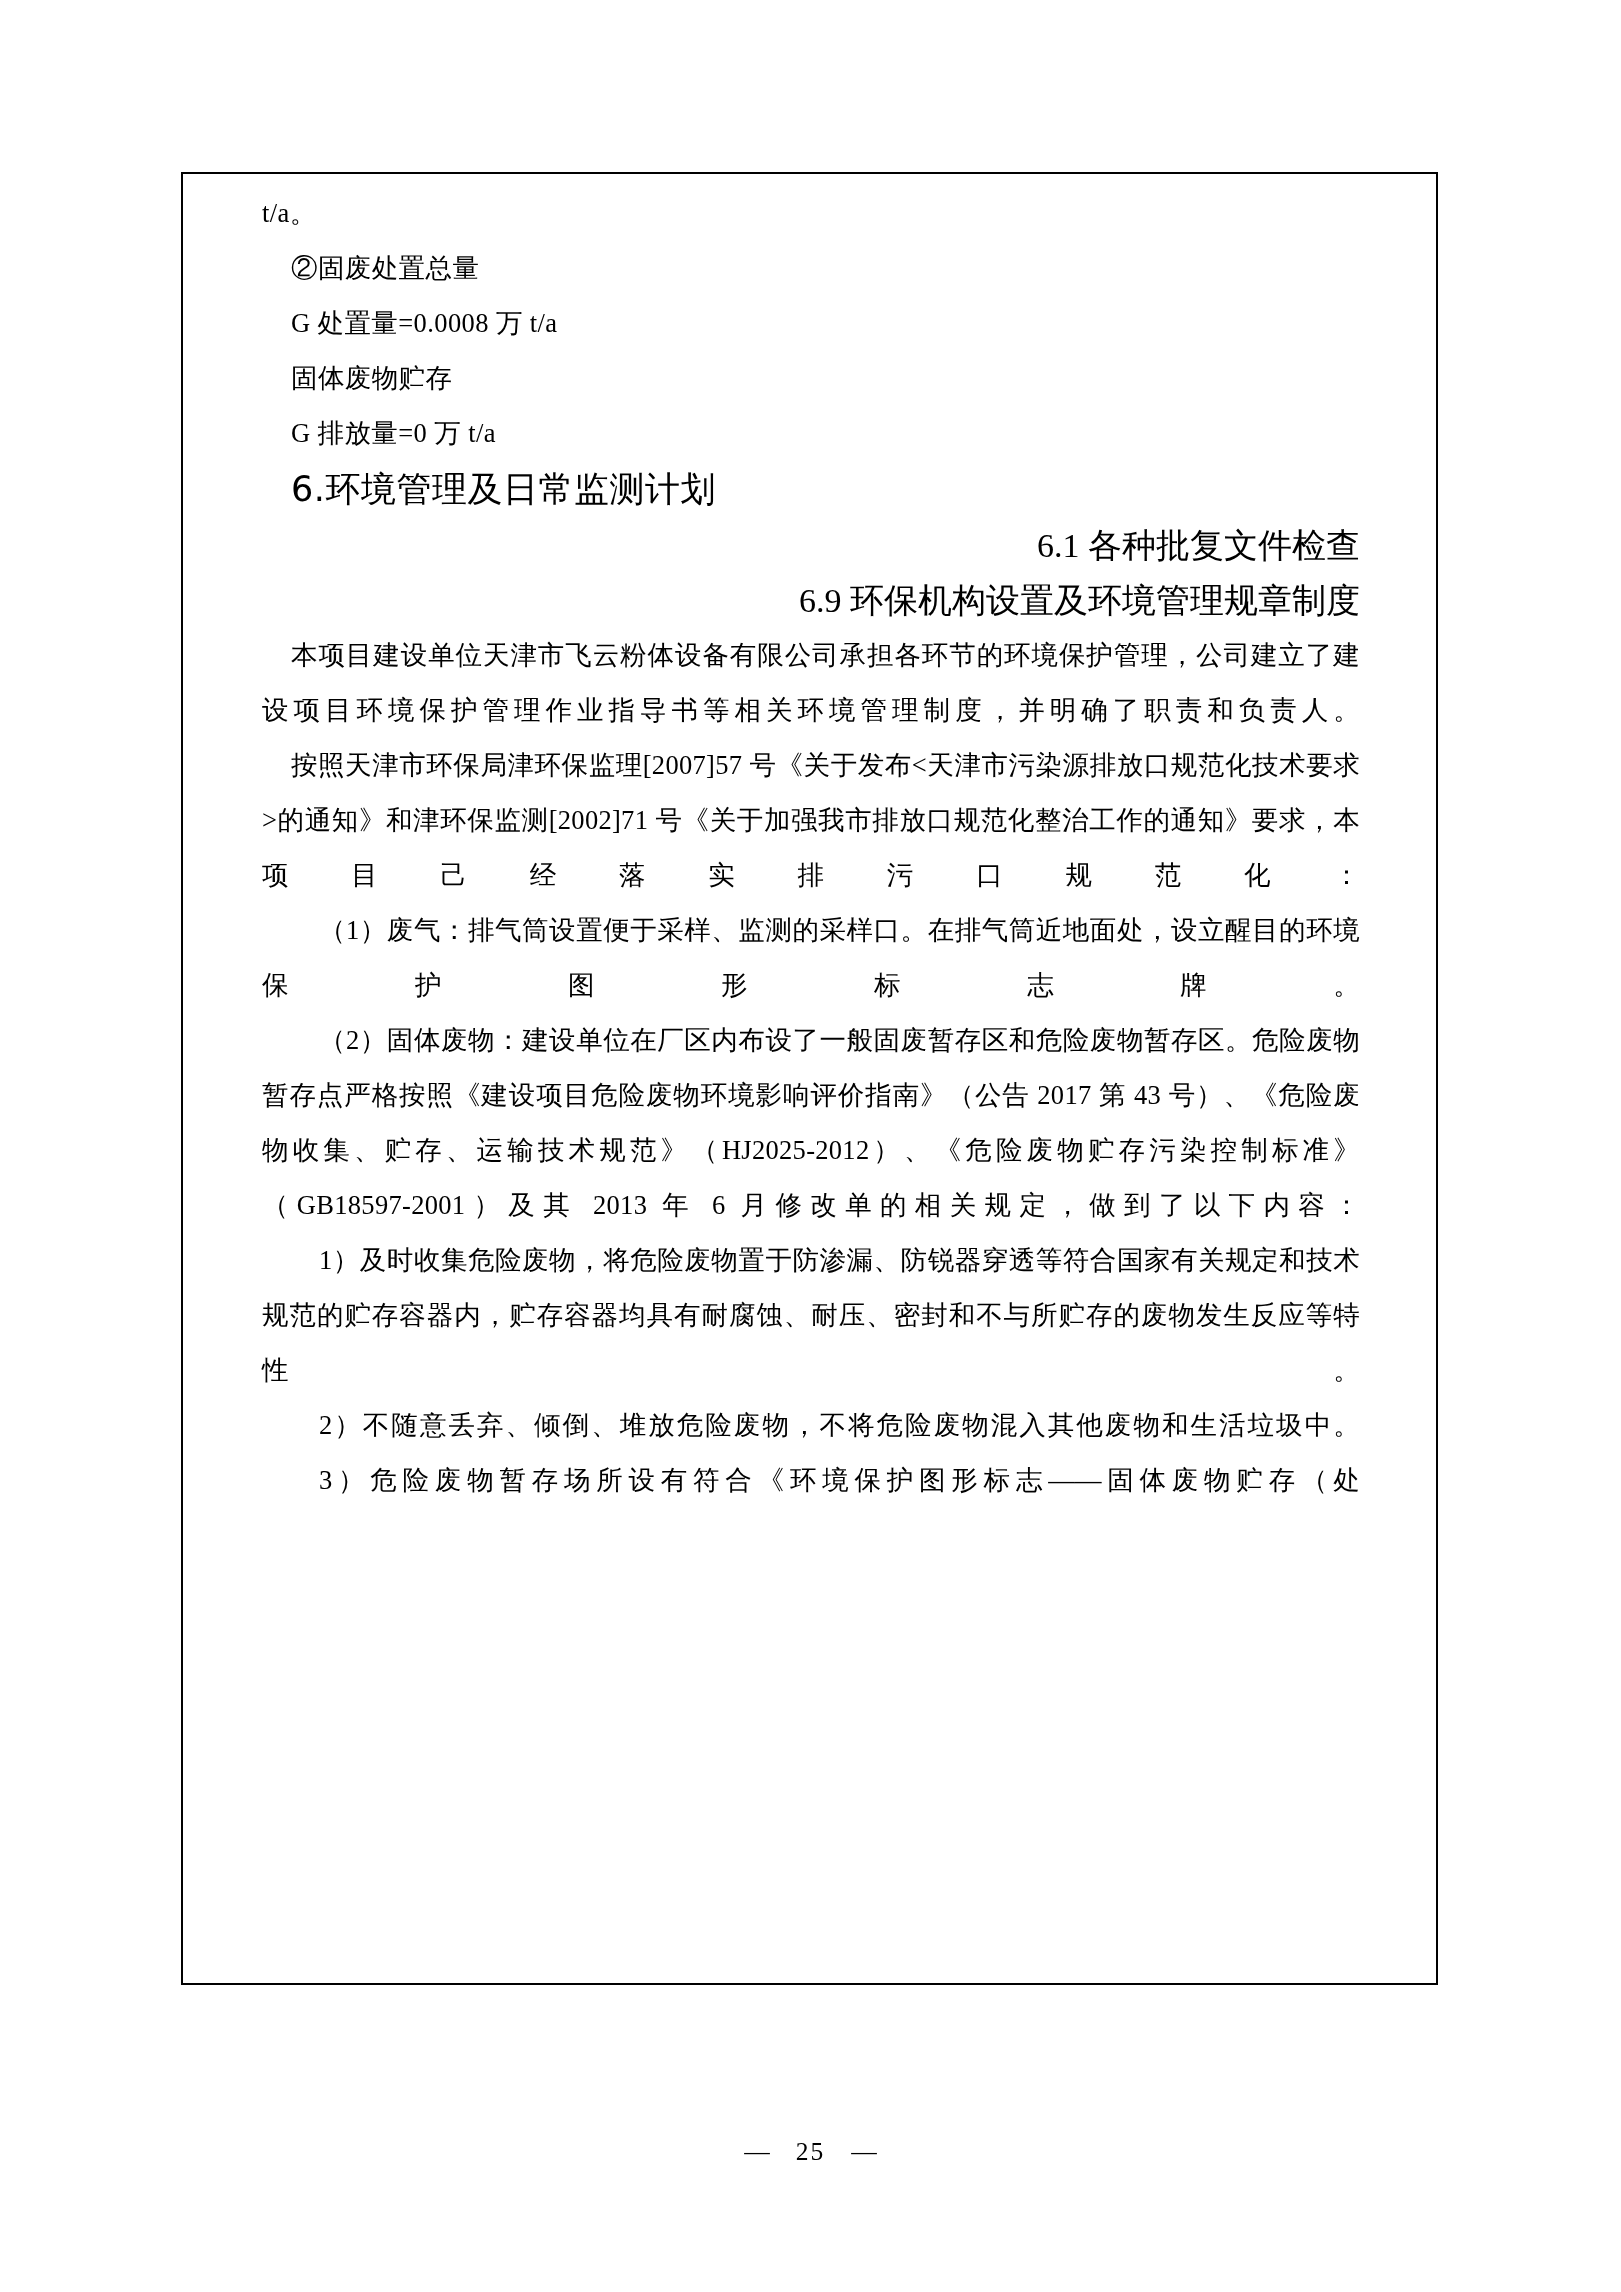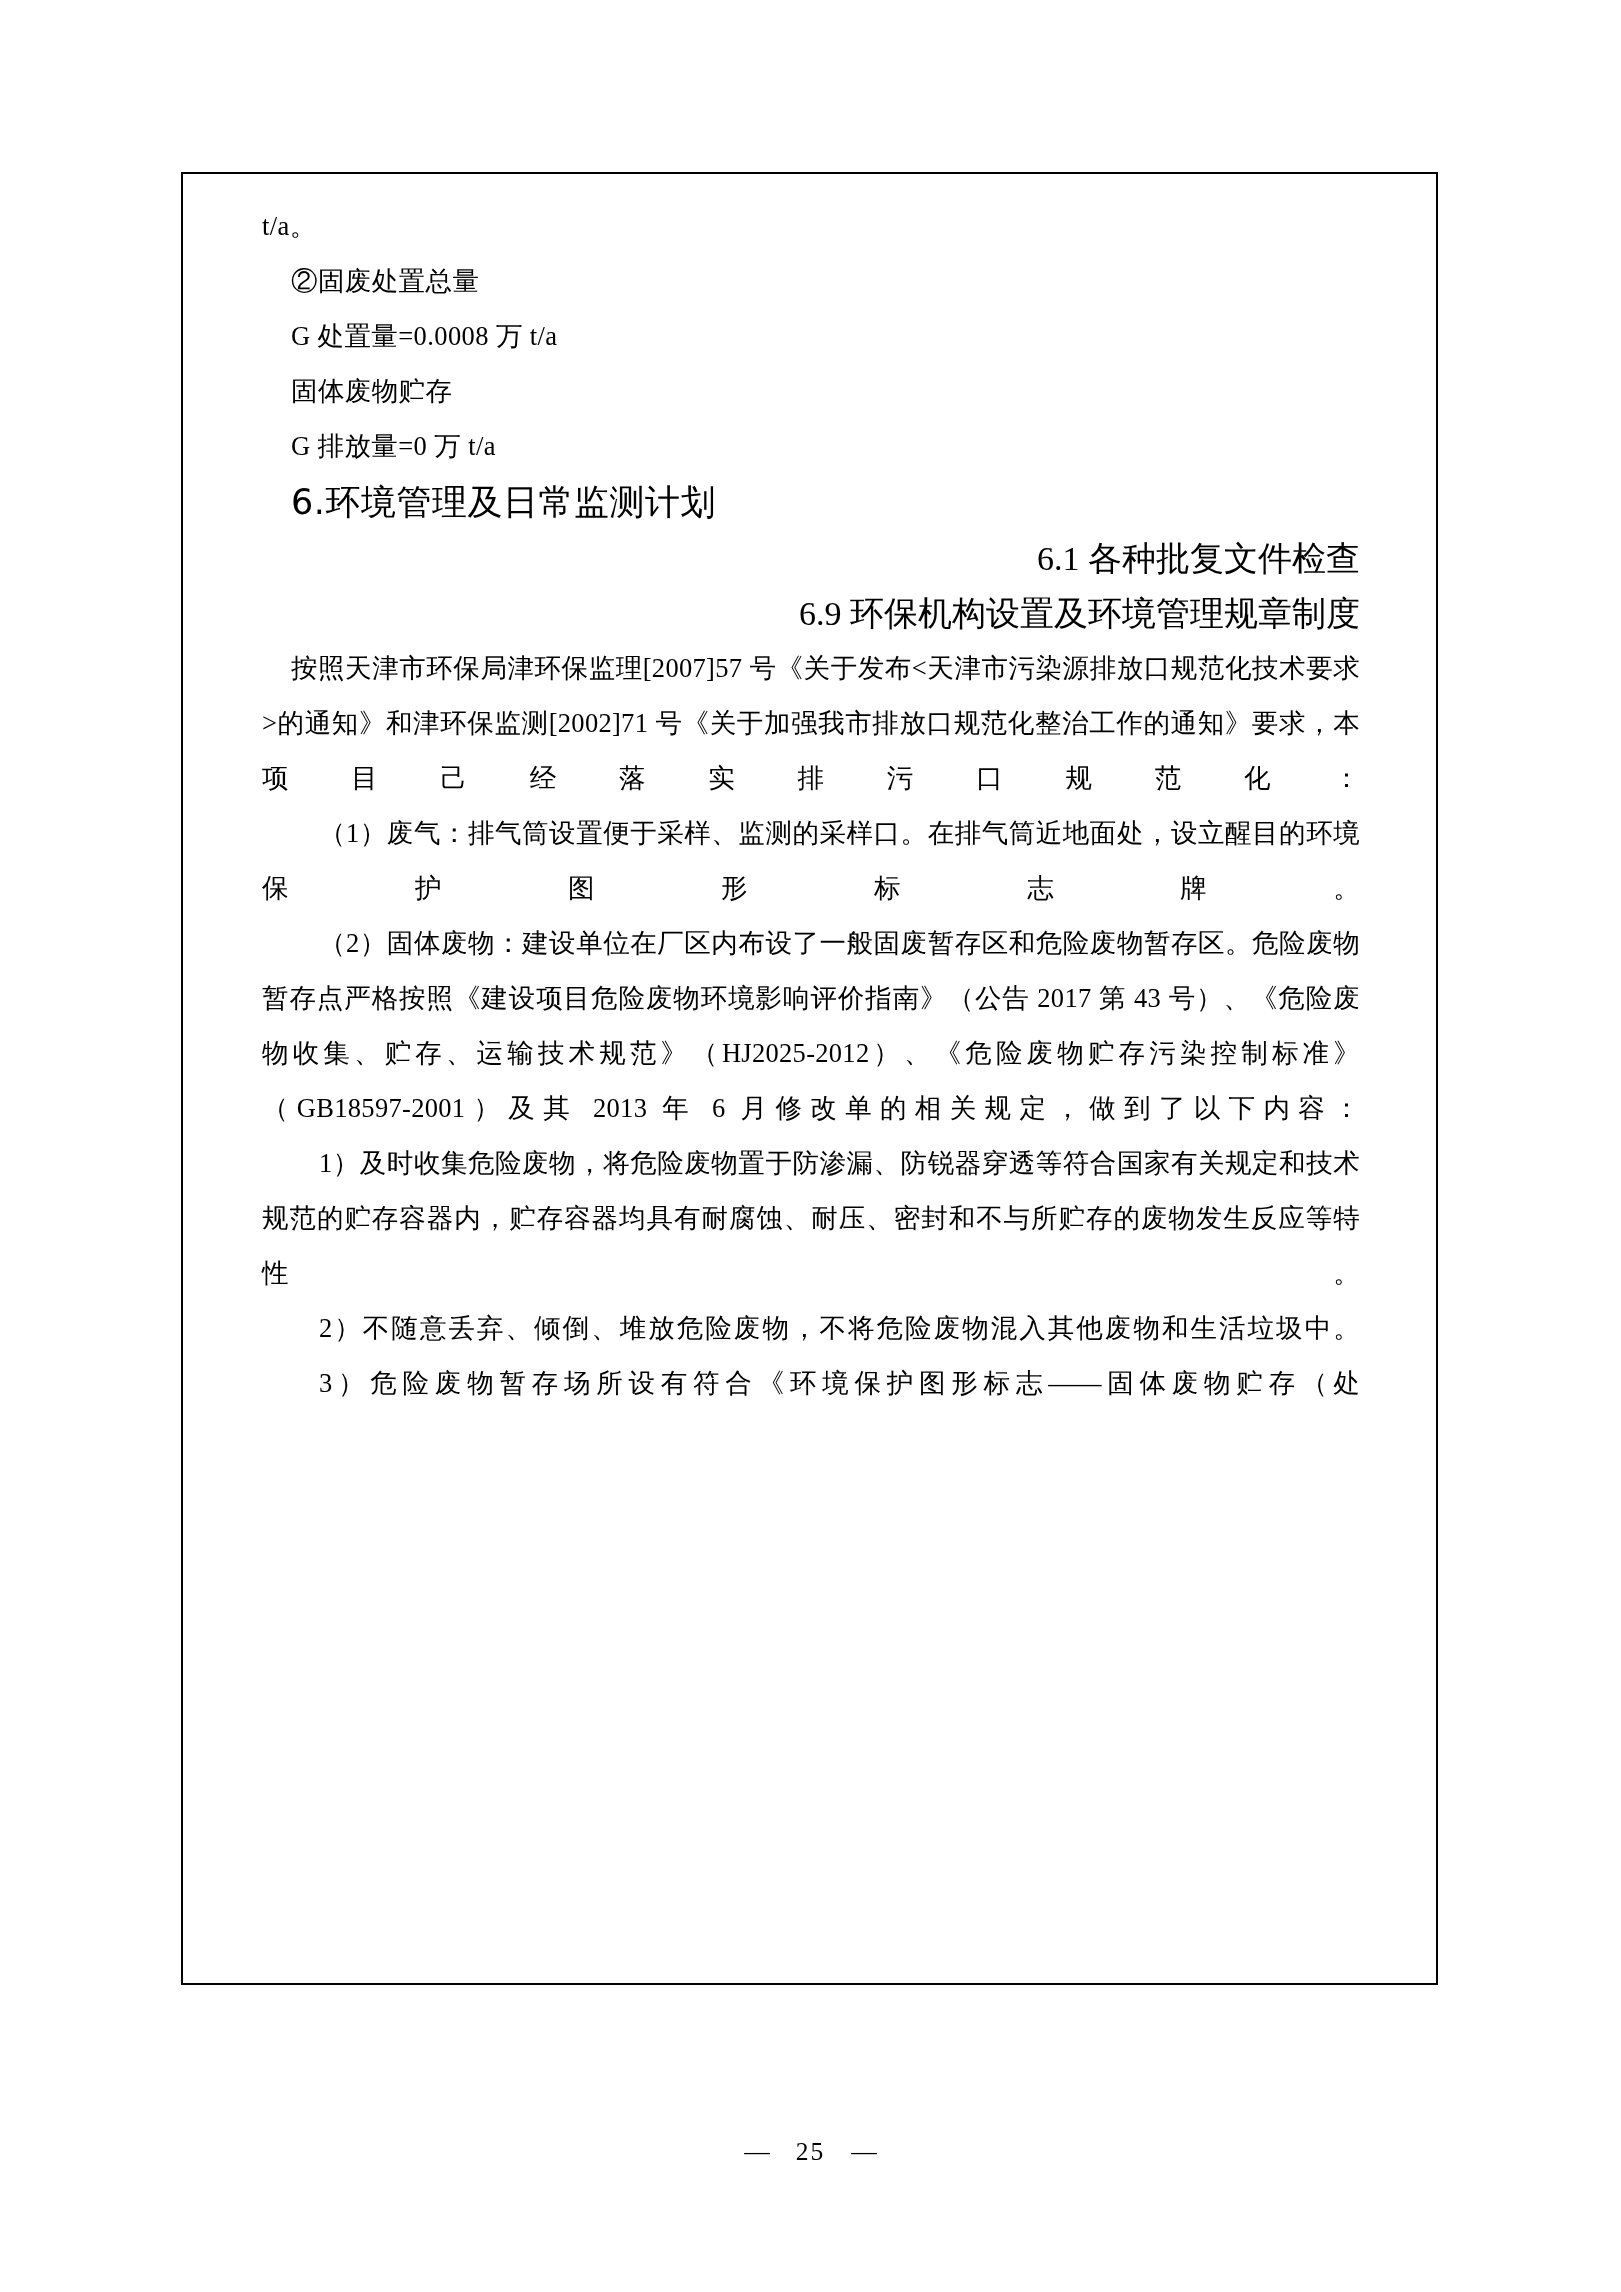--- a/index.html
+++ b/index.html
@@ -27,21 +27,21 @@
     left: 181px;
     top: 172px;
     width: 1257px;
     height: 1813px;
     border: 2px solid #000000;
     box-sizing: border-box;
   }
   .doc-body {
     position: absolute;
     left: 208px;
-    top: 199px;
+    top: 186px;
     width: 1206px;
     box-sizing: border-box;
     padding: 0 54px 0 54px;
   }
   .line {
     font-size: 26.5px;
     line-height: 55px;
     letter-spacing: 0.4px;
     white-space: pre-wrap;
   }
@@ -106,20 +106,21 @@
 
     <div class="line indent1">G 排放量=0 万 t/a</div>
 
     <div class="heading">6.环境管理及日常监测计划</div>
 
     <div class="sub-heading">6.1 各种批复文件检查</div>
 
 
     <div class="sub-heading">6.9 环保机构设置及环境管理规章制度</div>
 
+    <div class="p indent1 justify-spread">本项目建设单位天津市飞云粉体设备有限公司承担各环节的环境保护管理，公司建立了建设项目环境保护管理作业指导书等相关环境管理制度，并明确了职责和负责人。</div>
 
 
     <div class="p indent1 justify-spread">按照天津市环保局津环保监理[2007]57 号《关于发布&lt;天津市污染源排放口规范化技术要求&gt;的通知》和津环保监测[2002]71 号《关于加强我市排放口规范化整治工作的通知》要求，本项目己经落实排污口规范化：</div>
 
     <div class="p indent2 justify-spread">（1）废气：排气筒设置便于采样、监测的采样口。在排气筒近地面处，设立醒目的环境保护图形标志牌。</div>
 
     <div class="p indent2 justify-spread">（2）固体废物：建设单位在厂区内布设了一般固废暂存区和危险废物暂存区。危险废物暂存点严格按照《建设项目危险废物环境影响评价指南》（公告 2017 第 43 号）、《危险废物收集、贮存、运输技术规范》（HJ2025-2012）、《危险废物贮存污染控制标准》（GB18597-2001）及其 2013 年 6 月修改单的相关规定，做到了以下内容：</div>
 
     <div class="p indent2 justify-spread">1）及时收集危险废物，将危险废物置于防渗漏、防锐器穿透等符合国家有关规定和技术规范的贮存容器内，贮存容器均具有耐腐蚀、耐压、密封和不与所贮存的废物发生反应等特性。</div>
 

